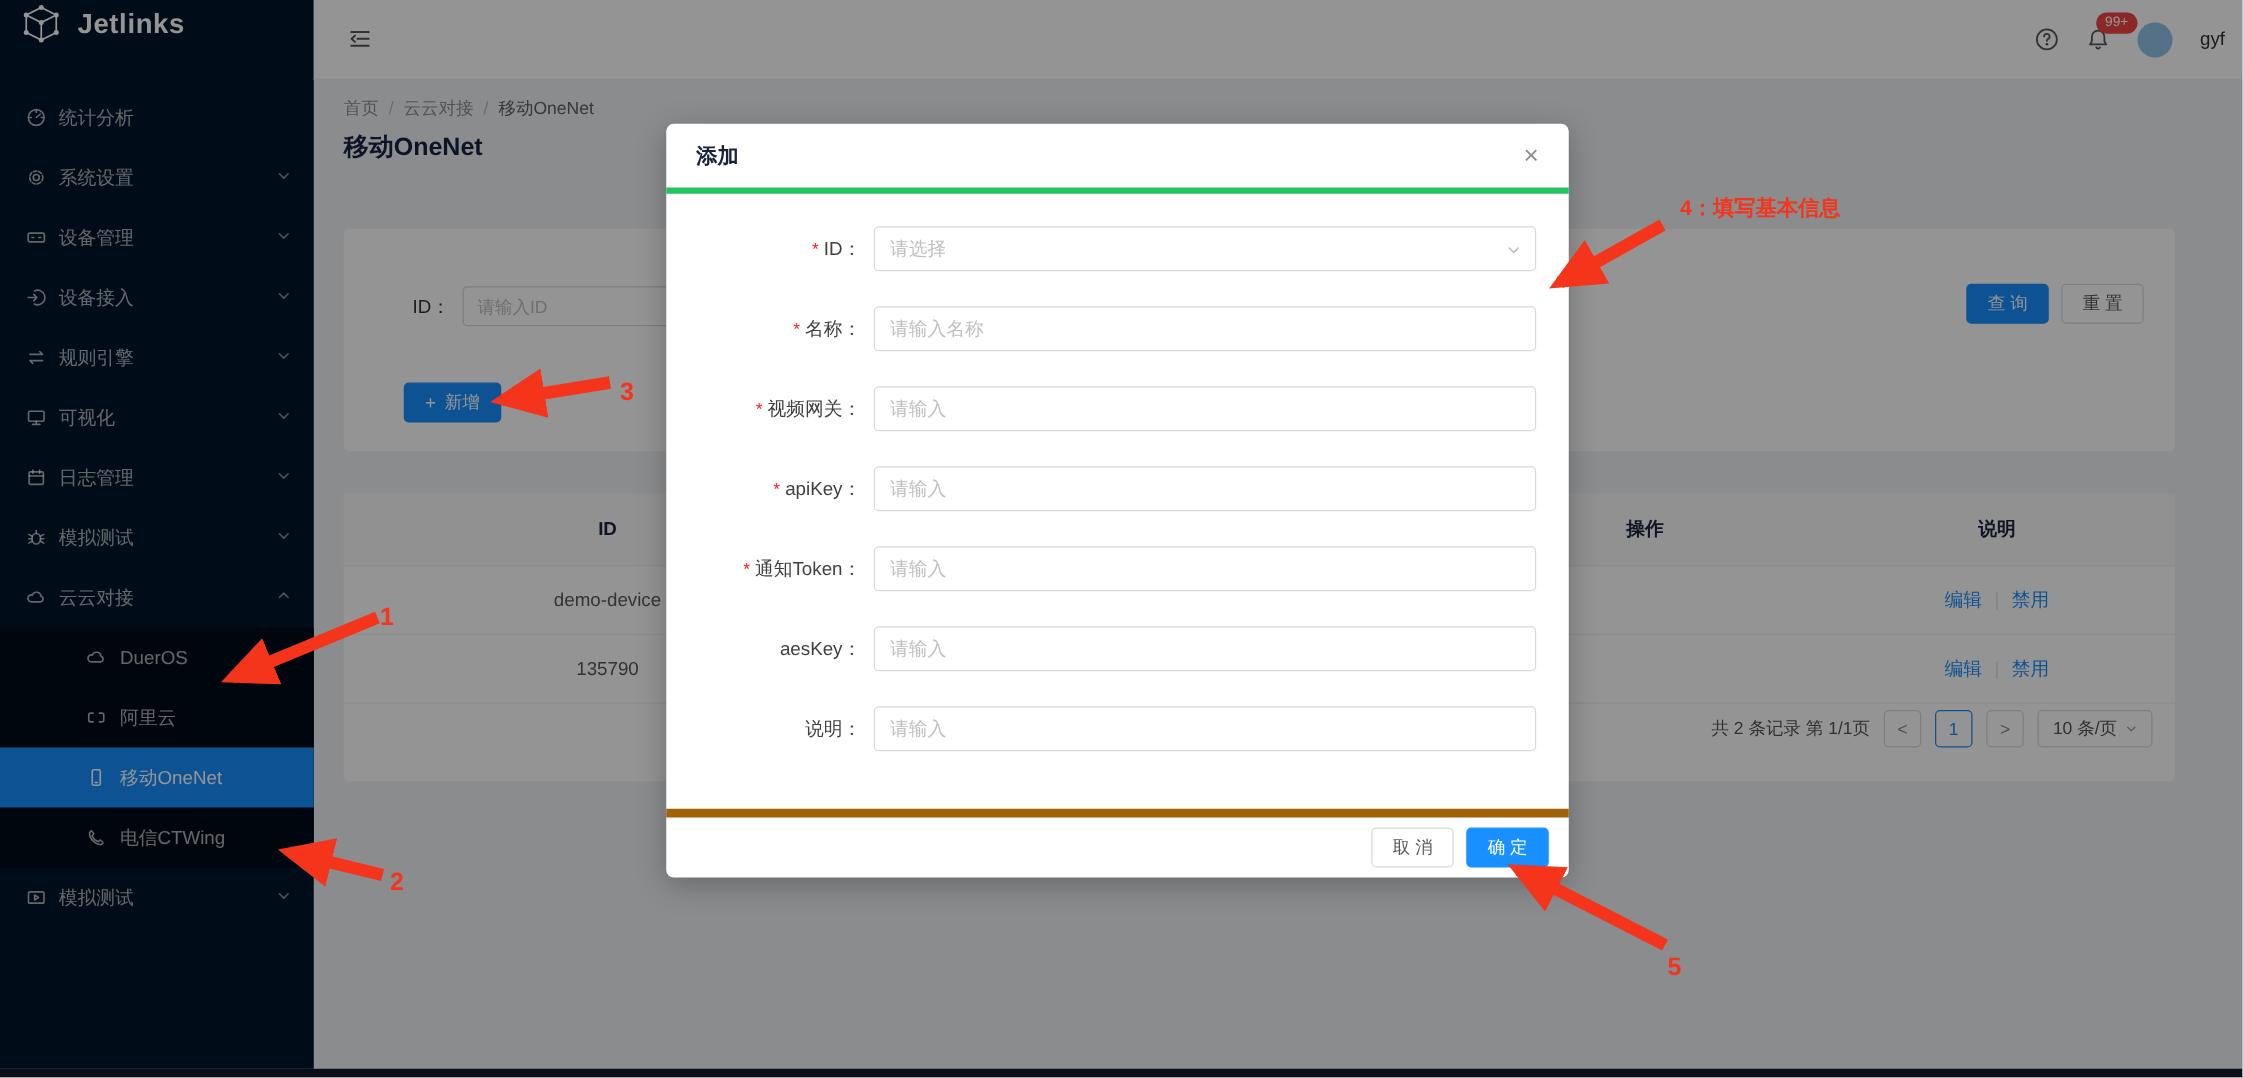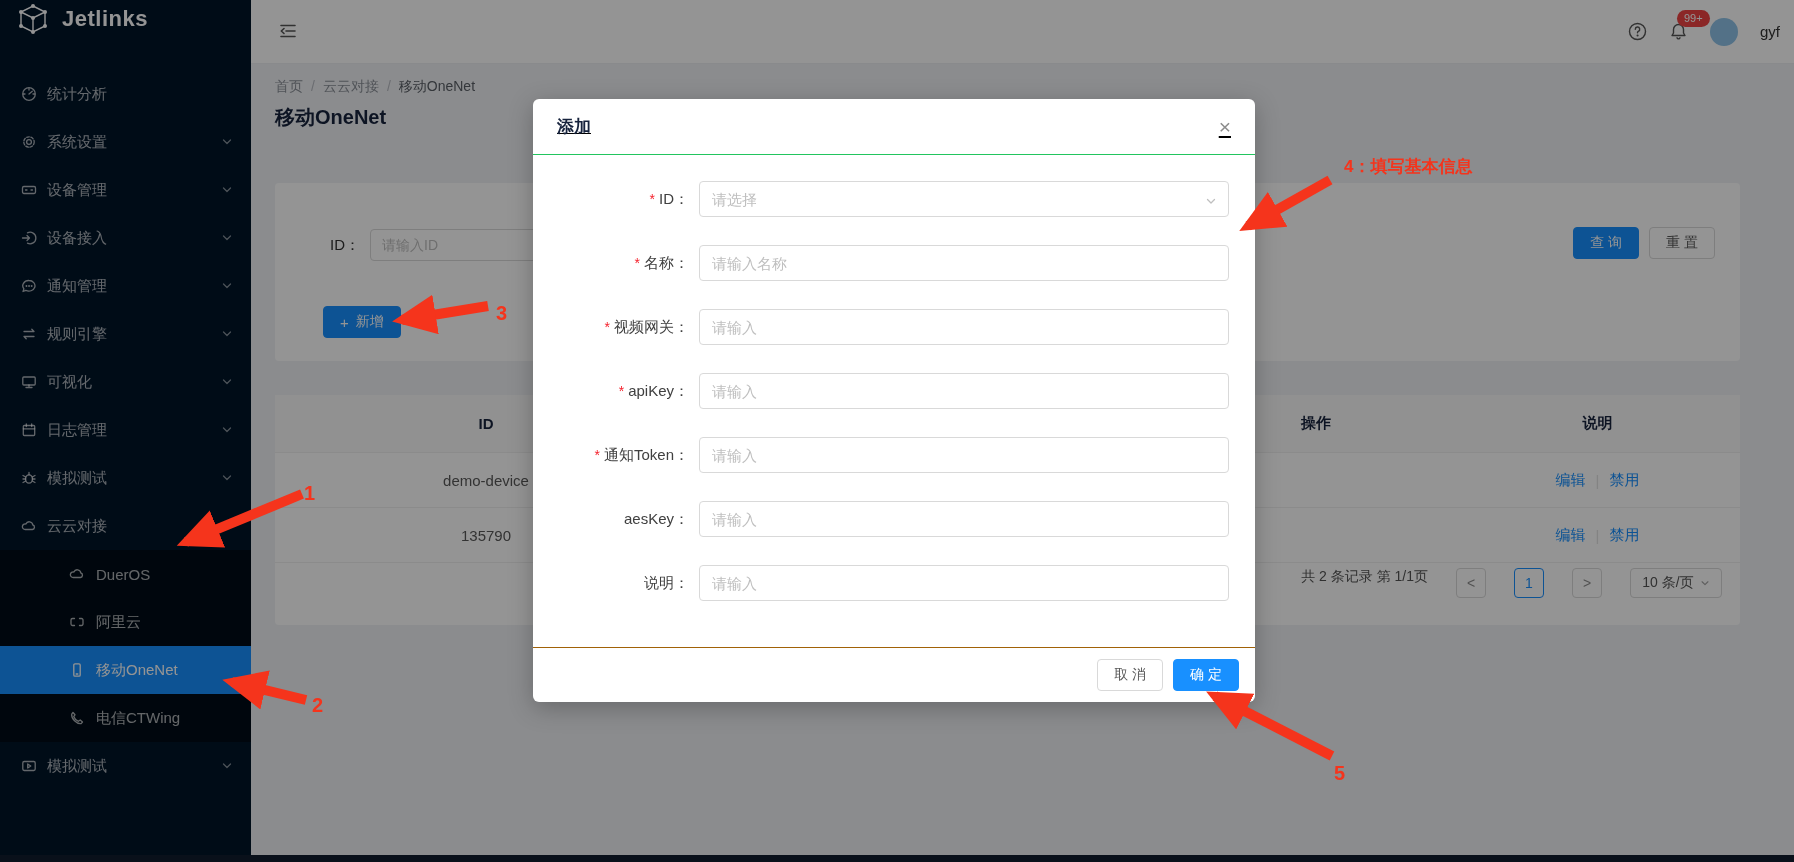--- a/index.html
+++ b/index.html
@@ -52,44 +52,44 @@
   .add-btn .plus{margin-right:7px;font-size:15px;}
 
   .card.table{top:395px;height:230px;}
   .tgrid{display:grid;grid-template-columns:422px 480px 278px 285px;}
   .thead{background:#fafafa;border-bottom:1px solid #f0f0f0;}
   .thead .cell{height:57px;display:flex;align-items:center;justify-content:center;font-weight:bold;font-size:15px;color:#17233d;}
   .trow .cell{height:54px;display:flex;align-items:center;justify-content:center;font-size:15px;color:#595959;border-bottom:1px solid #f0f0f0;}
   .ops{display:flex;align-items:center;gap:10px;}
   .ops a{color:#1890ff;font-size:15px;text-decoration:none;cursor:pointer;}
   .ops .vbar{color:#e2e2e2;}
-  .pager{position:absolute;right:18px;top:173px;display:flex;gap:28px;font-size:14px;color:#555;}
+  .pager{position:absolute;right:18px;top:173px;display:flex;align-items:center;gap:11px;font-size:14px;color:#555;}
   .pbox{min-width:30px;height:30px;border:1px solid #d9d9d9;border-radius:4px;background:#fff;display:flex;align-items:center;justify-content:center;color:#8c8c8c;cursor:pointer;box-sizing:border-box;}
   .pbox.cur{border-color:#1890ff;color:#1890ff;}
   .psize{width:92px;gap:6px;color:#555;}
   .psize .cv{opacity:.55;}
 
   
   .mask{position:absolute;inset:0;background:rgba(0,0,0,.42);z-index:10;}
   .bottom-strip{position:absolute;left:0;top:855px;width:100%;height:7px;background:#111c2e;z-index:2;}
 
   
   .modal{position:absolute;left:533px;top:99px;width:722px;height:603px;background:#fff;border-radius:6px;z-index:20;box-shadow:0 6px 24px rgba(0,0,0,.25);box-sizing:border-box;}
-  .m-head{height:56px;border-bottom:1px solid #22c55e;display:flex;align-items:center;padding:0 24px;box-sizing:border-box;text-decoration:underline;}
+  .m-head{height:56px;border-bottom:5px solid #22c55e;display:flex;align-items:center;padding:0 24px;box-sizing:border-box;}
   .m-title{font-size:17px;font-weight:bold;color:#17233d;flex:1;}
   .m-close{color:#8c8c8c;font-size:21px;line-height:1;cursor:pointer;}
   .m-body{padding:26px 26px 0 24px;}
   .frow{display:flex;align-items:center;margin-bottom:28px;}
   .flabel{width:132px;text-align:right;font-size:15px;color:#404040;flex:0 0 132px;}
   .req{color:#f5222d;margin-right:4px;font-size:14px;}
   .fctrl{position:relative;flex:1;margin-left:10px;}
   .finput{width:100%;height:36px;border:1px solid #d9d9d9;border-radius:4px;padding:4px 12px;font-size:15px;color:#333;box-sizing:border-box;background:#fff;}
   .finput::placeholder,.qinput::placeholder{color:#bfbfbf;}
   .sel-caret{position:absolute;right:12px;top:12px;color:#bfbfbf;pointer-events:none;}
-  .m-foot{position:absolute;left:0;right:0;bottom:0;height:55px;border-top:1px solid #a16207;display:flex;align-items:center;justify-content:flex-end;gap:10px;padding:0 16px;box-sizing:border-box;}
+  .m-foot{position:absolute;left:0;right:0;bottom:0;height:55px;border-top:7px solid #a16207;display:flex;align-items:center;justify-content:flex-end;gap:10px;padding:0 16px;box-sizing:border-box;}
 
   
   .anno{position:absolute;inset:0;z-index:30;pointer-events:none;}
   .anno text{font-weight:bold;}
 </style>
 </head>
 <body>
 
 <div class="stage">
 
@@ -149,32 +149,20 @@
             </svg></span>
       </div>
       <div class="mi">
         <span class="ic">
             <svg class="line" width="16" height="16" viewBox="0 0 16 16">
               <path d="M6.5 2.8 A5.8 5.8 0 1 1 6.5 13.2"></path>
               <path d="M1.5 8 H8.5 M6 5.5 L8.5 8 L6 10.5"></path>
             </svg>
           </span>
         <span class="lbl">设备接入</span>
-        <span class="caret"><svg class="line" width="12" height="12" viewBox="0 0 12 12">
-              <path d="M2.5 4.5 L6 8 L9.5 4.5"></path>
-            </svg></span>
-      </div>
-      <div class="mi">
-        <span class="ic">
-            <svg class="line" width="16" height="16" viewBox="0 0 16 16">
-              <path d="M8 2.5 a6 5.3 0 1 1 -3.2 9.8 L2 13.5 l0.9 -2.6 A6 5.3 0 0 1 8 2.5 Z"></path>
-              <path d="M5.4 8 h0.1 M8 8 h0.1 M10.6 8 h0.1" stroke-width="1.8"></path>
-            </svg>
-          </span>
-        <span class="lbl">通知管理</span>
         <span class="caret"><svg class="line" width="12" height="12" viewBox="0 0 12 12">
               <path d="M2.5 4.5 L6 8 L9.5 4.5"></path>
             </svg></span>
       </div>
       <div class="mi">
         <span class="ic">
             <svg class="line" width="16" height="16" viewBox="0 0 16 16">
               <path d="M3 5.5 H13 M10.8 3.2 L13 5.5 M3 10.5 H13 M5.2 12.8 L3 10.5"></path>
             </svg>
           </span>

